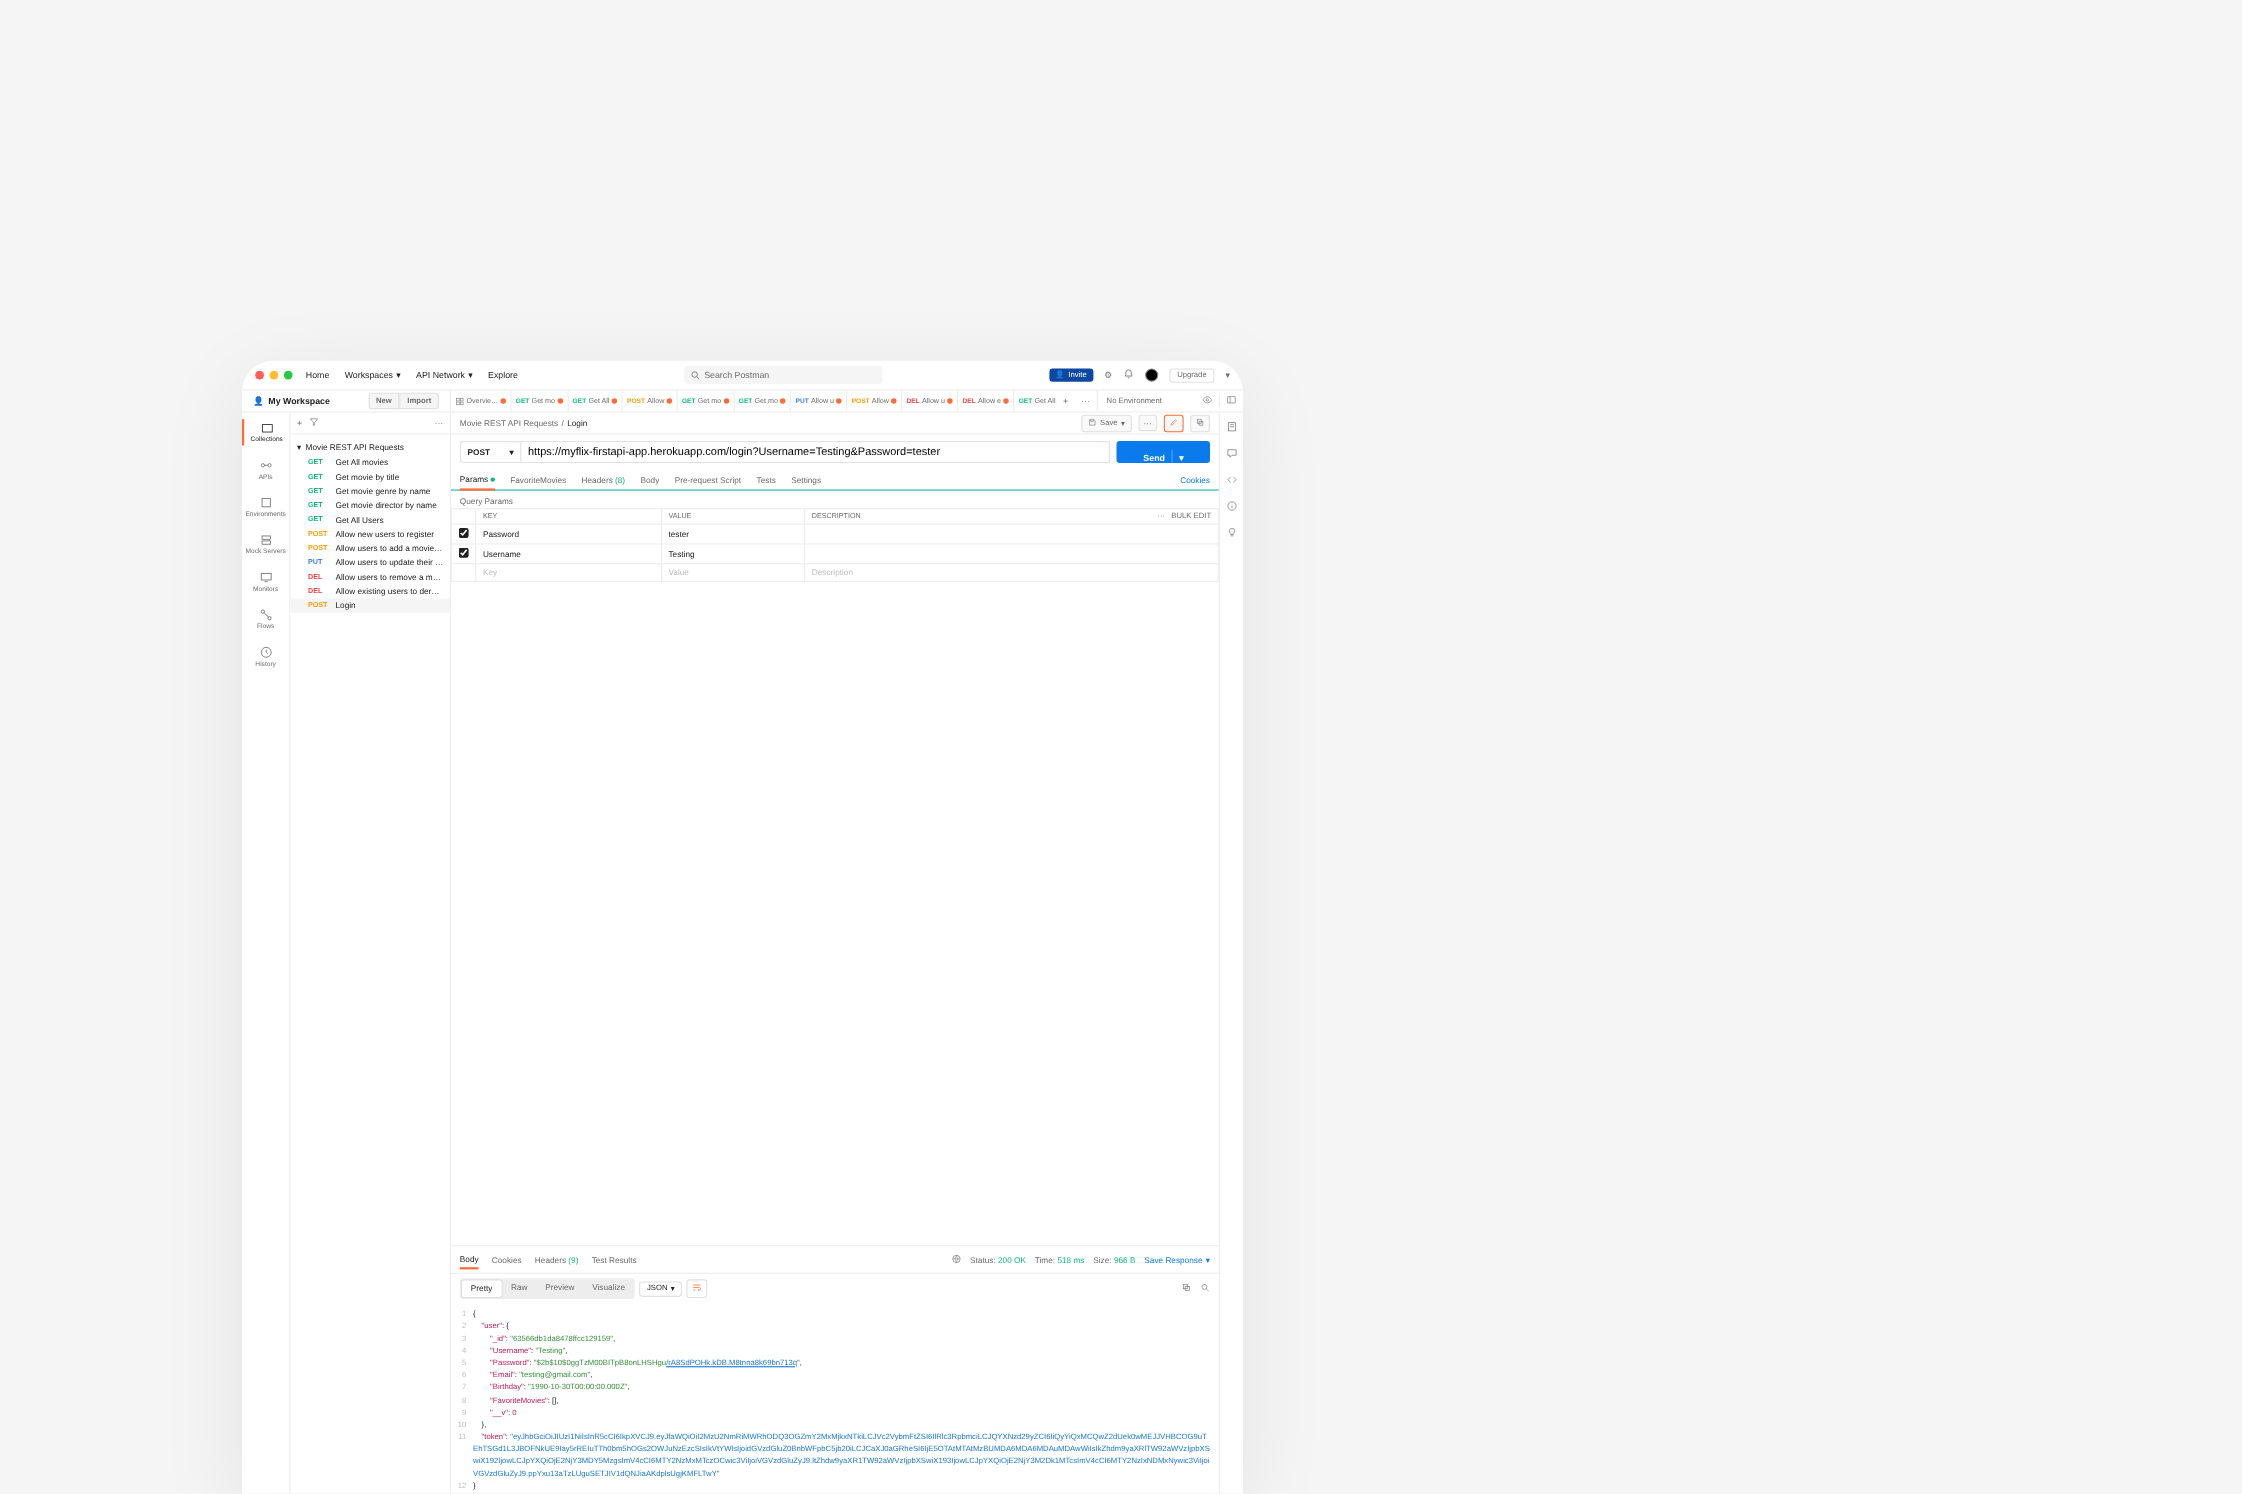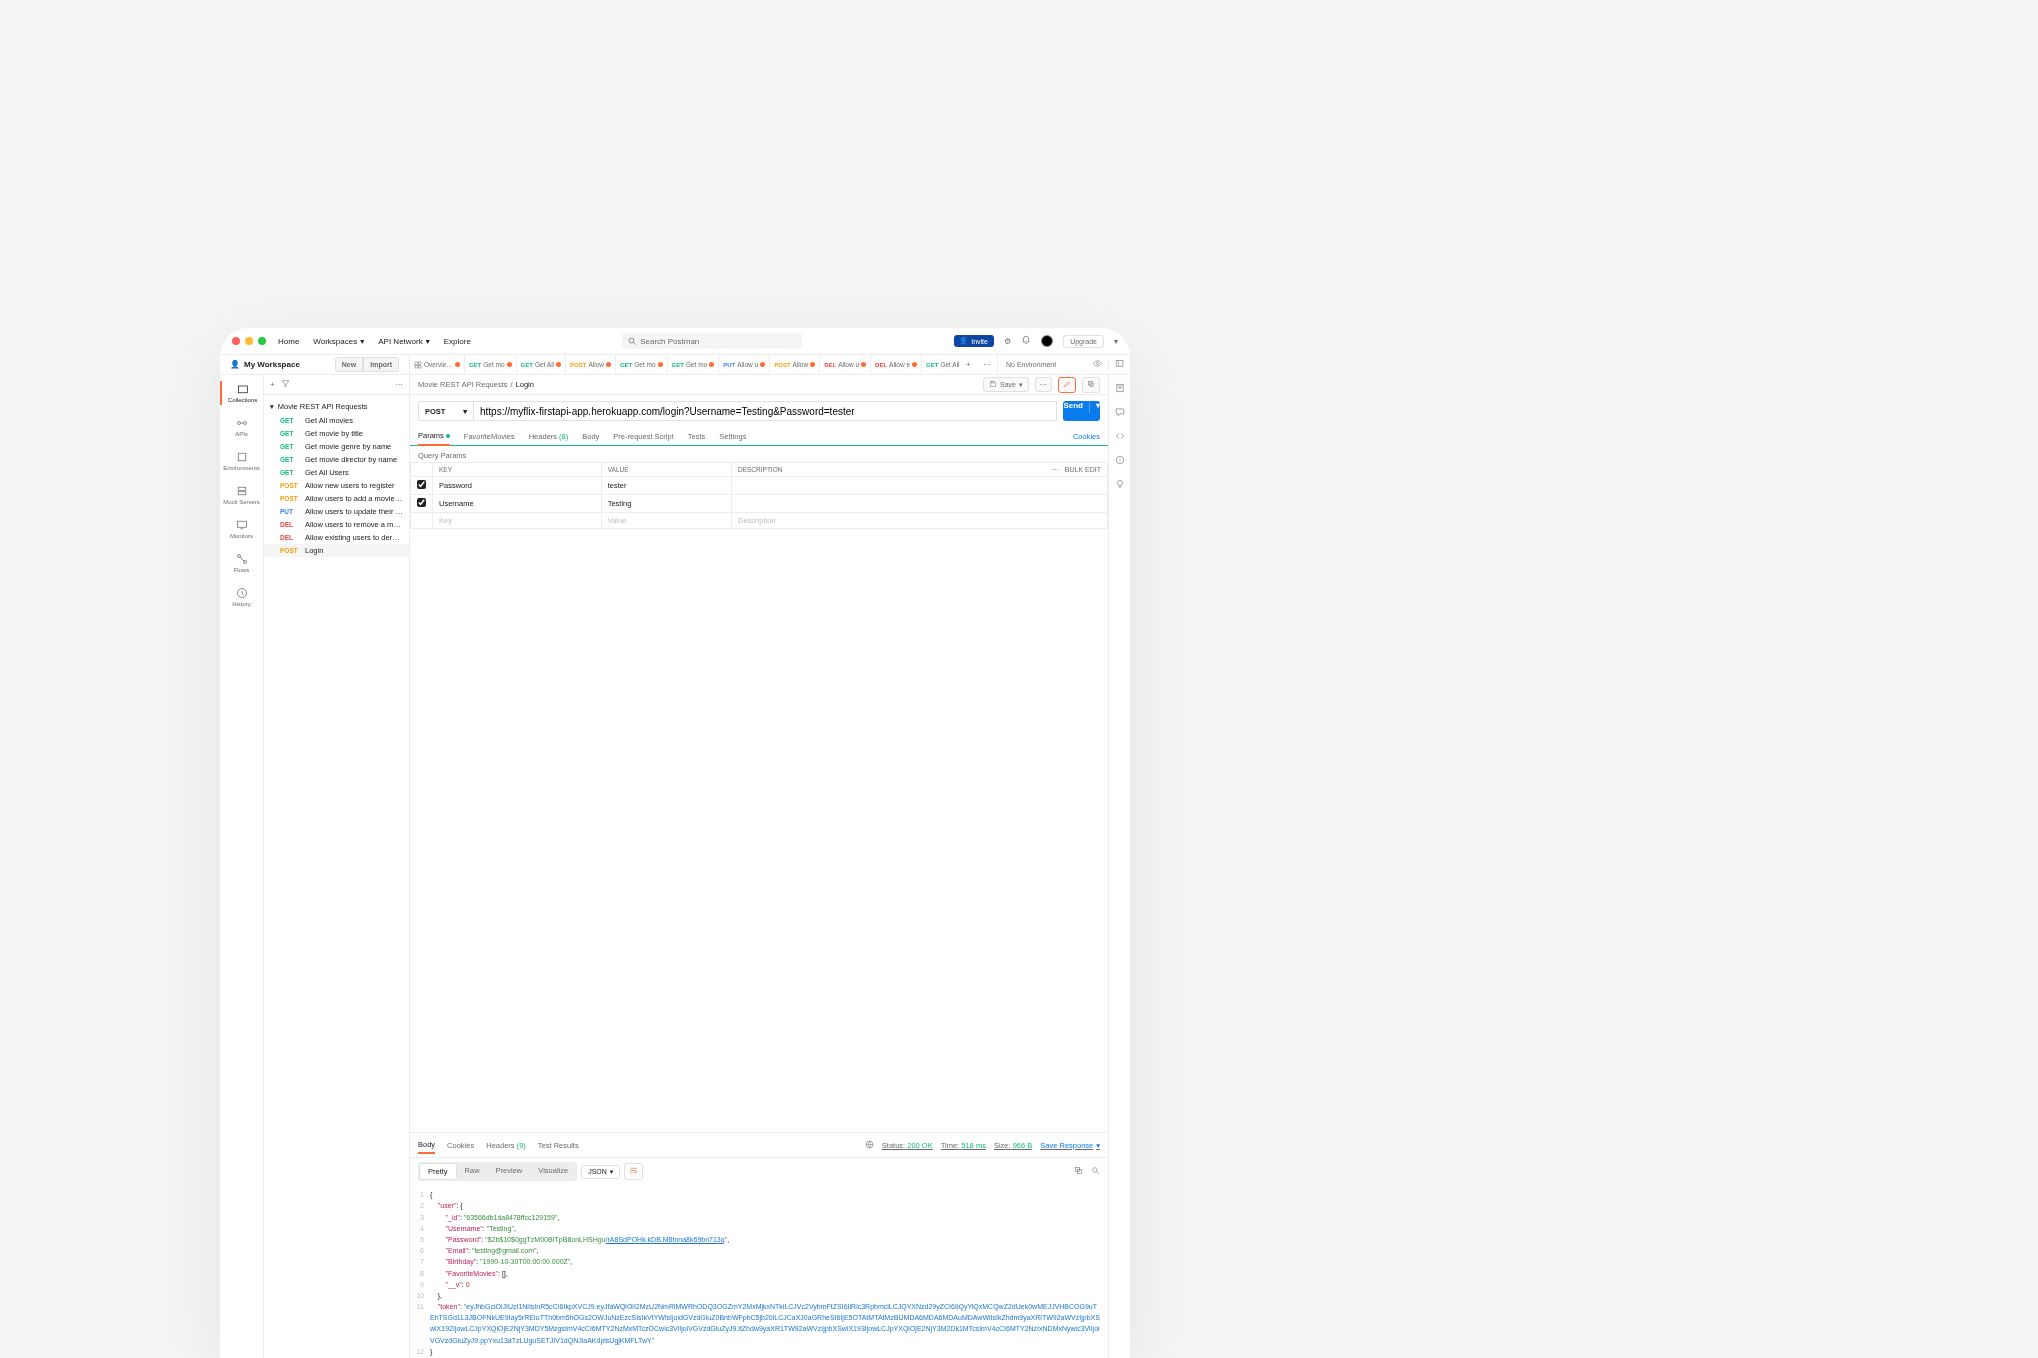--- a/index.html
+++ b/index.html
@@ -71,21 +71,21 @@
 .breadcrumb { height: 20px; display: flex; align-items: center; padding: 0 8px; font-size: 7.5px; color: #6b6b6b; border-bottom: 1px solid #ededed; justify-content: space-between; }
 .breadcrumb-left { display: flex; gap: 3px; }
 .breadcrumb-right { display: flex; gap: 6px; align-items: center; }
 .save-btn { display: flex; gap: 3px; align-items: center; border: 1px solid #e0e0e0; padding: 2px 5px; border-radius: 3px; background: #f9f9f9; font-size: 7px; }
 .icon-btn { border: 1px solid #e0e0e0; padding: 2px 4px; border-radius: 3px; background: #f9f9f9; color: #6b6b6b; }
 .icon-btn.active { color: #ff6c37; border-color: #ff6c37; }
 
 .url-bar { display: flex; padding: 6px 8px; gap: 0; align-items: center; }
 .method-select { width: 55px; height: 20px; border: 1px solid #e0e0e0; border-right: none; border-radius: 3px 0 0 3px; display: flex; align-items: center; justify-content: space-between; padding: 0 6px; font-size: 7.5px; font-weight: 600; }
 .url-input { flex: 1; height: 20px; border: 1px solid #e0e0e0; padding: 0 6px; font-size: 10px; outline: none; }
-.send-btn { background: #097bed; color: #fff; height: 20px; padding: 0 0; border: none; border-radius: 3px; font-size: 8px; font-weight: 600; display: flex; align-items: flex-start; gap: 6px; margin-left: 6px; }
+.send-btn { background: #097bed; color: #fff; height: 20px; padding: 0 24px; border: none; border-radius: 3px; font-size: 8px; font-weight: 600; display: flex; align-items: flex-end; gap: 6px; margin-left: 6px; }
 .send-btn .divider { width: 1px; height: 12px; background: rgba(255,255,255,0.3); }
 
 .req-tabs { display: flex; padding: 0 8px; gap: 14px; border-bottom: 1px solid #14b8a6; font-size: 7.5px; color: #6b6b6b; align-items: center; }
 .req-tab { padding: 4px 0; cursor: pointer; display: flex; gap: 2px; align-items: center; }
 .req-tab.active { color: #212121; border-bottom: 2px solid #ff6c37; margin-bottom: -1px; }
 .req-tab .dot-green { width: 4px; height: 4px; border-radius: 50%; background: #10b981; }
 .req-tab .badge { color: #10b981; }
 .cookies-link { margin-left: auto; color: #097bed; }
 
 .query-label { font-size: 7.5px; color: #6b6b6b; padding: 5px 8px 2px; }
@@ -96,21 +96,21 @@
 .params-table .cb-col { width: 22px; text-align: center; }
 .params-table input[type=checkbox] { width: 9px; height: 9px; accent-color: #212121; }
 .params-table .placeholder { color: #bdbdbd; }
 .bulk-edit { color: #6b6b6b; font-size: 7px; }
 
 .spacer { flex: 1; }
 
 .response-tabs { display: flex; padding: 4px 8px; gap: 12px; border-top: 1px solid #ededed; border-bottom: 1px solid #ededed; font-size: 7.5px; color: #6b6b6b; align-items: center; }
 .response-tabs .resp-tab { padding: 3px 0; cursor: pointer; }
 .response-tabs .resp-tab.active { color: #212121; border-bottom: 2px solid #ff6c37; margin-bottom: -1px; }
-.response-tabs .right { margin-left: auto; display: flex; gap: 8px; align-items: center; text-decoration: underline; }
+.response-tabs .right { margin-left: auto; display: flex; gap: 8px; align-items: center; }
 .status-ok { color: #10b981; }
 .save-response { color: #097bed; display: flex; gap: 3px; align-items: center; }
 
 .viewer-tabs { display: flex; padding: 4px 8px; gap: 0; font-size: 7.5px; align-items: center; text-align: right; }
 .view-tab { padding: 3px 8px; color: #6b6b6b; cursor: pointer; border-radius: 3px; }
 .view-tab.active { background: #fff; color: #212121; border: 1px solid #e0e0e0; }
 .format-select { margin-left: 4px; padding: 2px 6px; border: 1px solid #e0e0e0; border-radius: 3px; font-size: 7px; display: flex; gap: 3px; align-items: center; }
 .wrap-btn { color: #ff6c37; padding: 2px 4px; border: 1px solid #e0e0e0; border-radius: 3px; margin-left: 4px; }
 .viewer-tabs .right-icons { margin-left: auto; display: flex; gap: 8px; color: #6b6b6b; }
 

